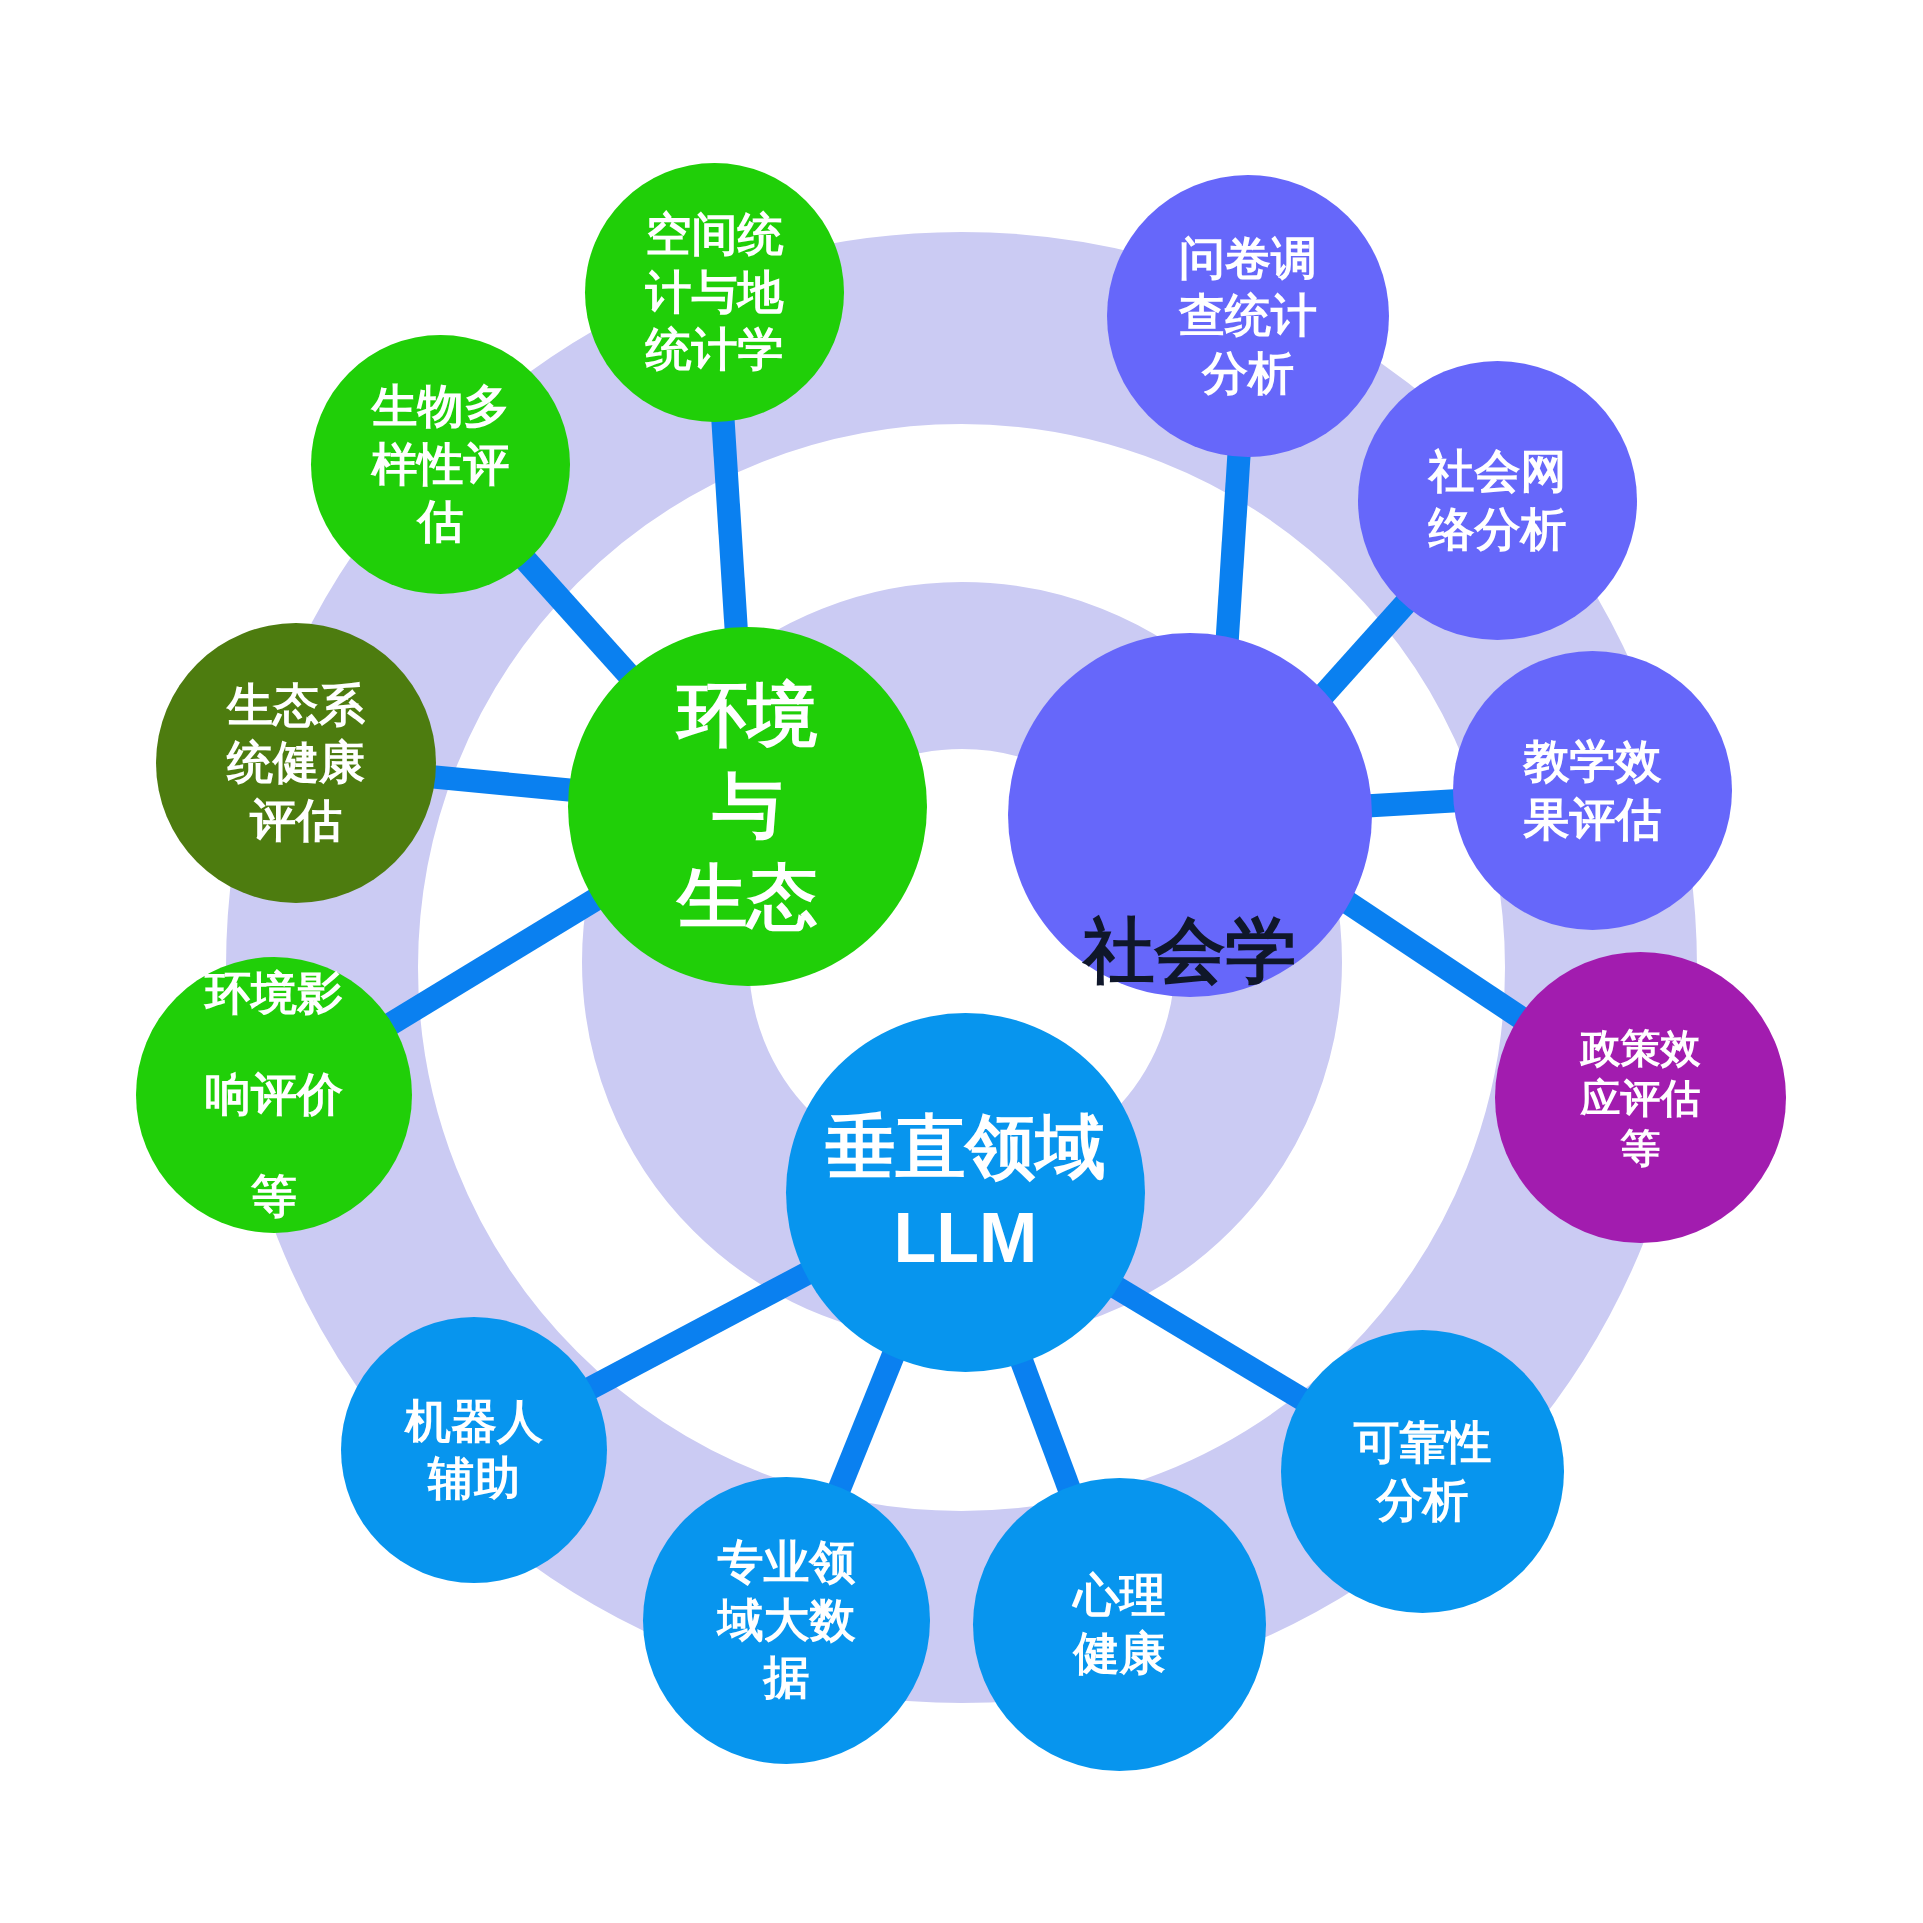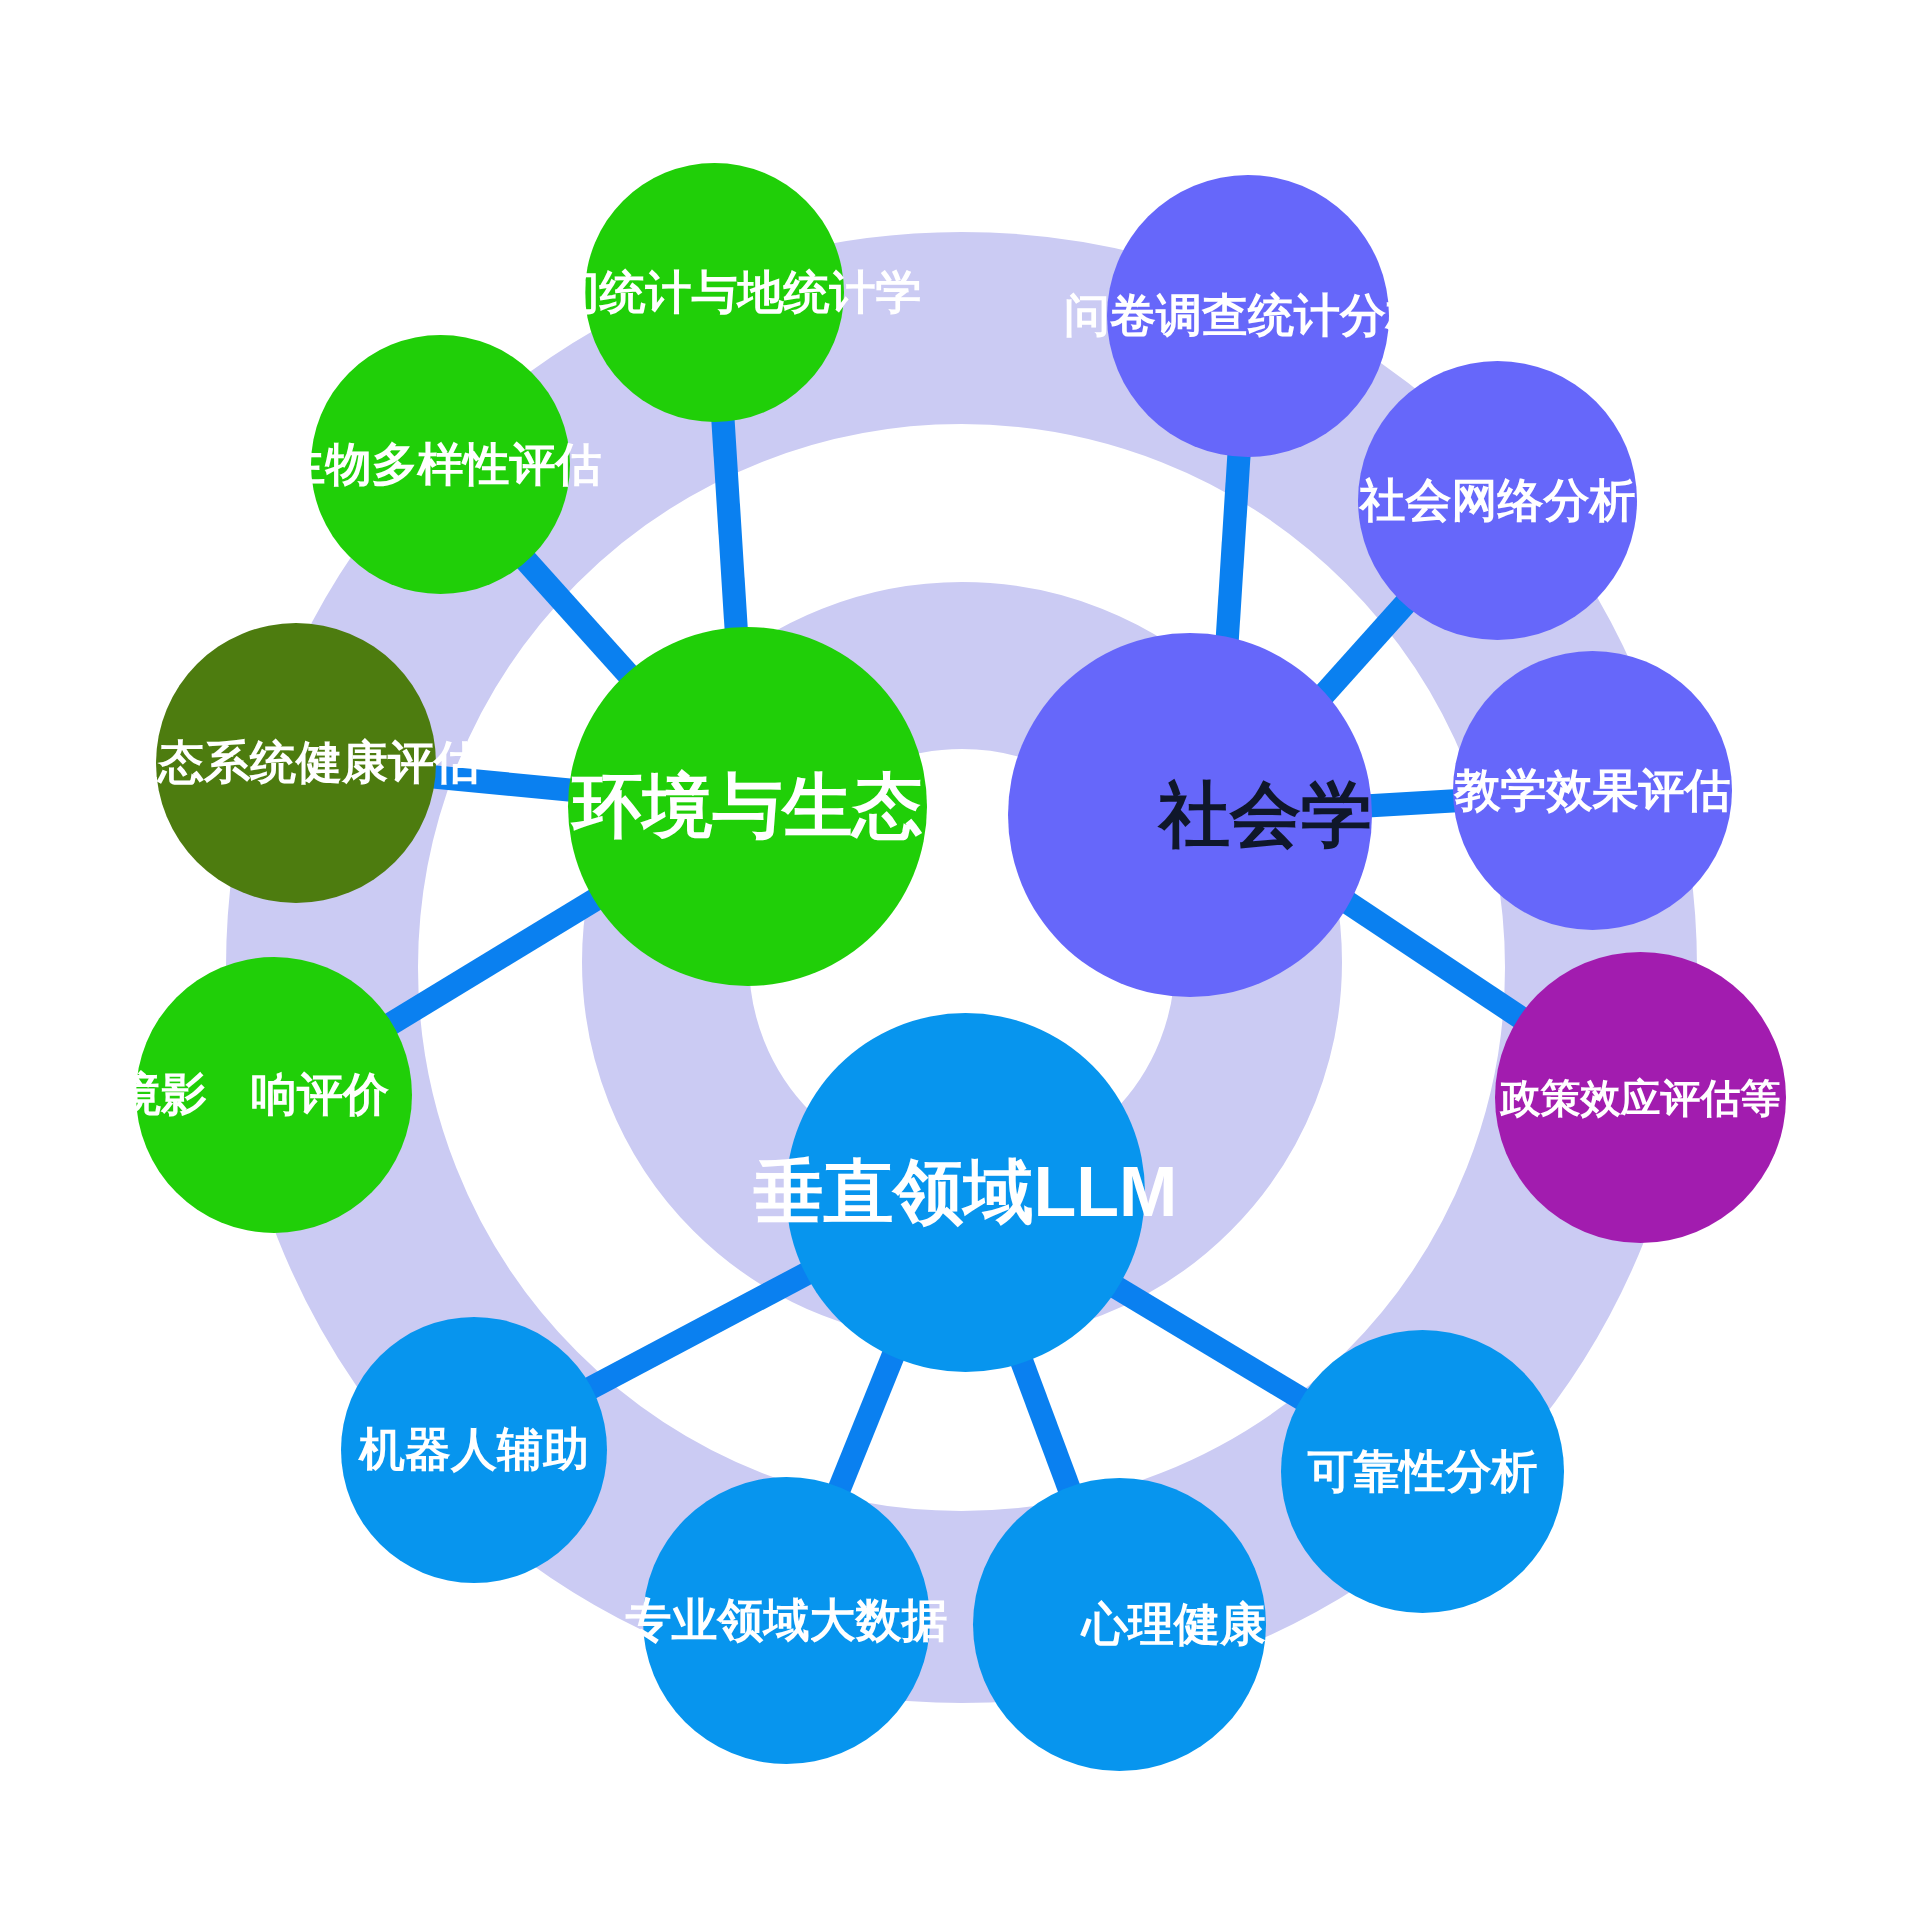--- a/index.html
+++ b/index.html
@@ -19,20 +19,21 @@
     z-index:1;
   }
   .lines-svg{
     position:absolute;left:0;top:0;
     z-index:2;
   }
   .node{
     position:absolute;
     border-radius:50%;
     display:flex;
+    flex-direction:column;
     align-items:center;
     justify-content:center;
     text-align:center;
     color:#ffffff;
     font-weight:bold;
     z-index:3;
     line-height:1.25;
   }
   .node .txt-line{white-space:nowrap;}
   .hub .txt-line{line-height:1.3;}
@@ -112,21 +113,21 @@
       </div>
       <div class="node satellite" style="left: 341px; top: 1317px; width: 266px; height: 266px; background: rgb(7, 149, 238); font-size: 46px; color: rgb(255, 255, 255); justify-content: center;">
         <div class="txt-line">机器人</div>
         <div class="txt-line">辅助</div>
       </div>
       <div class="node satellite" style="left: 643px; top: 1477px; width: 287px; height: 287px; background: rgb(7, 149, 238); font-size: 46px; color: rgb(255, 255, 255);">
         <div class="txt-line">专业领</div>
         <div class="txt-line">域大数</div>
         <div class="txt-line">据</div>
       </div>
-      <div class="node satellite" style="left: 973px; top: 1478px; width: 293px; height: 293px; background: rgb(7, 149, 238); font-size: 46px; color: rgb(255, 255, 255); justify-content: flex-end;">
+      <div class="node satellite" style="left: 973px; top: 1478px; width: 293px; height: 293px; background: rgb(7, 149, 238); font-size: 46px; color: rgb(255, 255, 255);">
         <div class="txt-line">心理</div>
         <div class="txt-line">健康</div>
       </div>
       <div class="node satellite" style="left: 1281px; top: 1330px; width: 283px; height: 283px; background: rgb(7, 149, 238); font-size: 46px; color: rgb(255, 255, 255);">
         <div class="txt-line">可靠性</div>
         <div class="txt-line">分析</div>
       </div>
     </div>
 </div>
 

